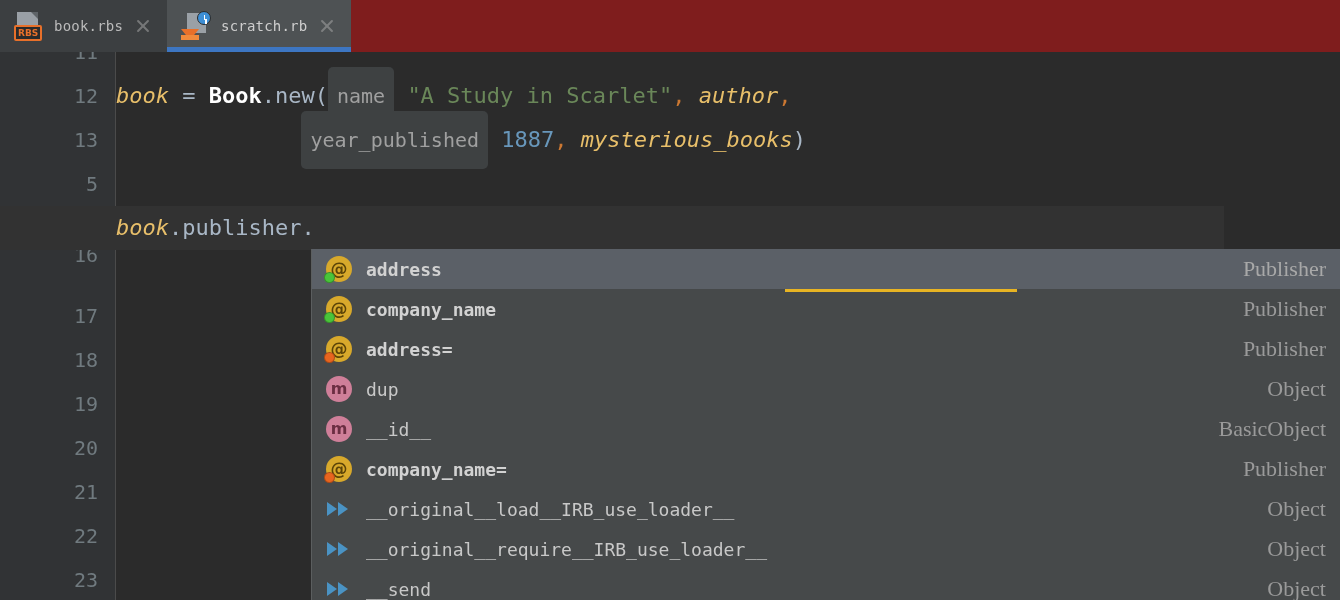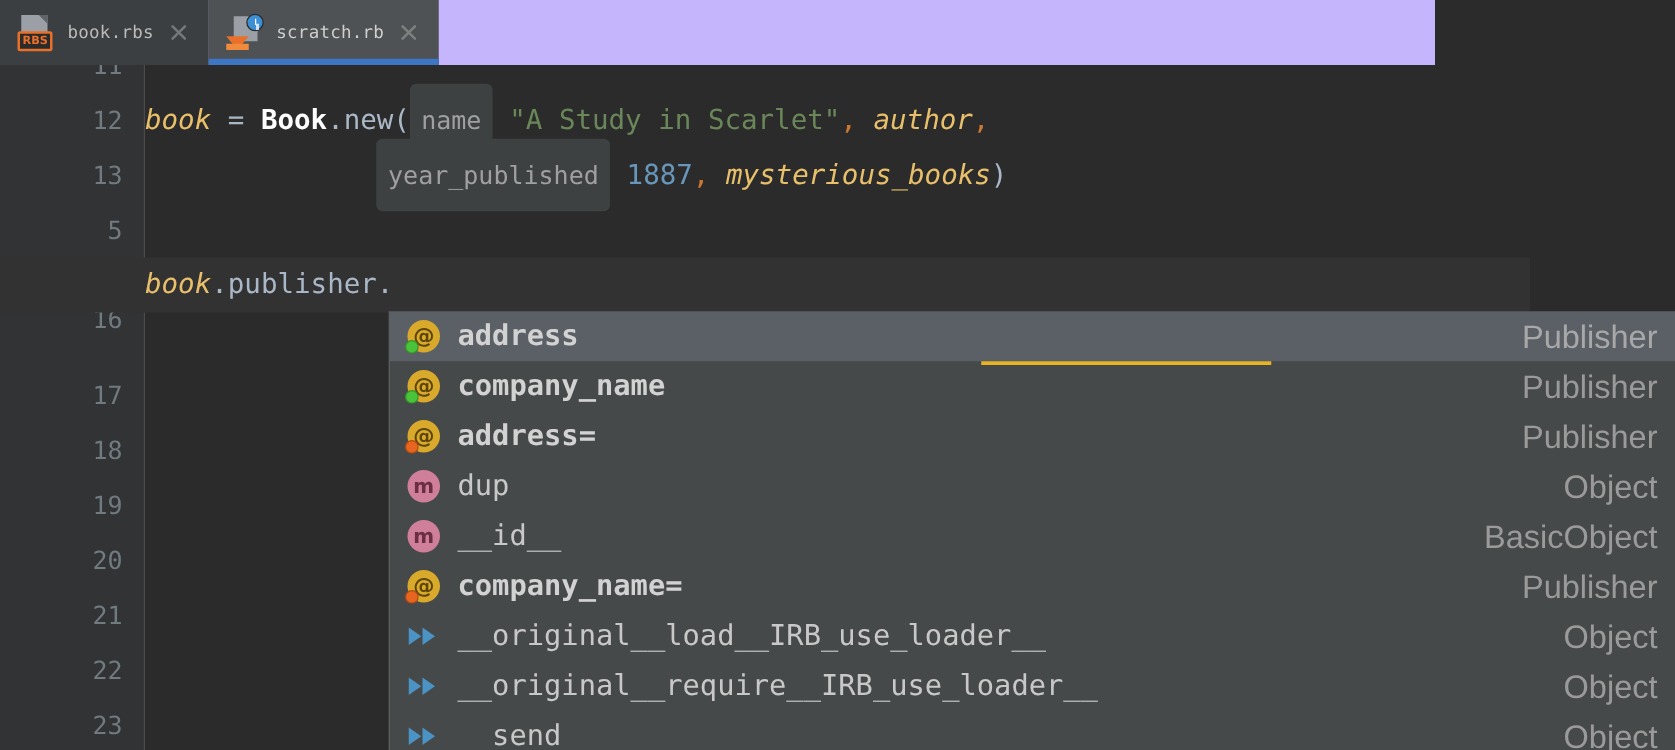--- a/index.html
+++ b/index.html
@@ -6,22 +6,22 @@
   * { margin:0; padding:0; box-sizing:border-box; }
   html, body {
     width:1340px; height:600px;
     background:#2b2b2b;
     font-family:"DejaVu Sans Mono", monospace;
     overflow:hidden;
   }
 
   
   #tabbar {
-    position:absolute; top:0; left:0; width:1148px; height:52px;
-    background:#c4b5fd;
+    position:absolute; top:0; left:0; width:1340px; height:52px;
+    background:#7f1d1d;
     display:flex; align-items:stretch;
   }
   .tab {
     position:relative;
     display:flex; align-items:center;
     padding:0 14px 0 14px;
     gap:10px;
     height:52px;
     cursor:default;
   }
@@ -119,28 +119,28 @@
     position:relative;
     height:40px;
     display:flex; align-items:center;
     padding-left:12px; padding-right:14px;
     white-space:nowrap;
   }
   .crow.selected { background:#5b6067; }
   .crow .cicon { width:30px; height:30px; flex:0 0 auto; position:relative; margin-right:12px; }
   .crow .cname {
     font-family:"DejaVu Sans Mono", monospace;
-    font-size:23px;
+    font-size:18px;
     color:#c8c8c8;
     flex:1 1 auto;
   }
   .crow .cname.bold { font-weight:bold; color:#d2d2d2; }
   .crow .ctype {
-    font-family:Liberation Sans, sans-serif;
-    font-size:26px;
+    font-family:Liberation Serif, serif;
+    font-size:22px;
     color:#9a9a9a;
     flex:0 0 auto;
   }
   .crow.selected .ctype { color:#a8a8a8; }
   .sel-underline {
     position:absolute; left:785px; top:289px; width:232px; height:3px;
     background:#e8b423;
   }
 
   

